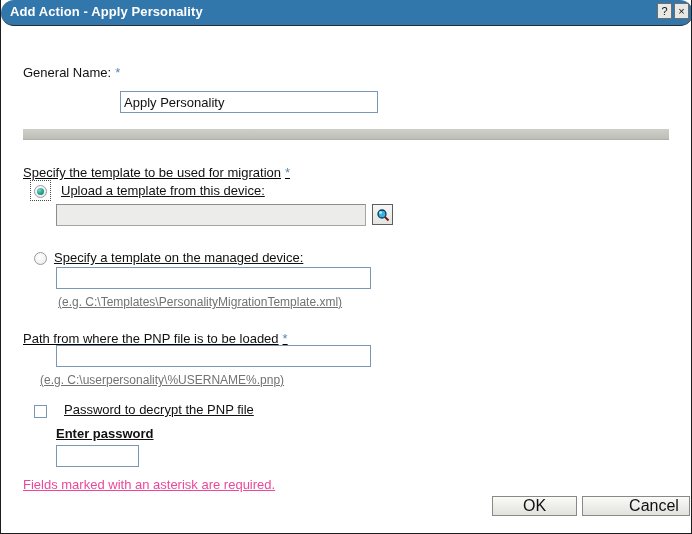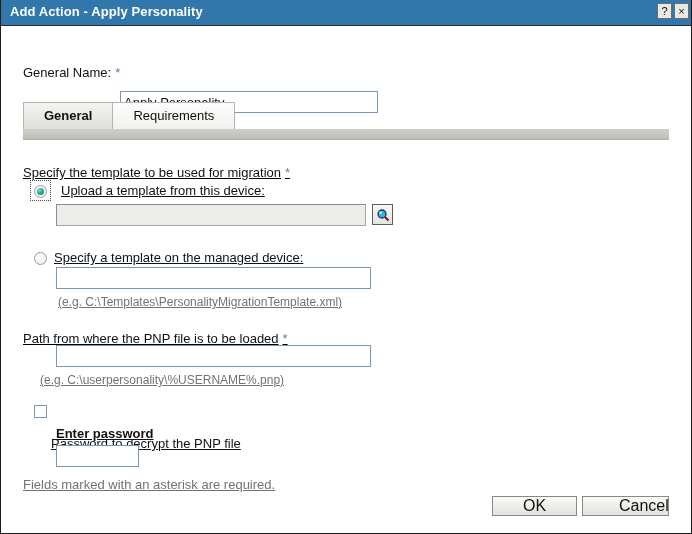--- a/index.html
+++ b/index.html
@@ -23,20 +23,21 @@
   }
   
   .titlebar {
     position: absolute;
     left: 0; top: 0;
     width: 692px;
     height: 26px;
     background: #3277ac;
     border-bottom: 1px solid #2c2c2c;
     box-sizing: border-box;
+    border-radius: 13px;
   }
   .titlebar-text {
     position: absolute;
     left: 9px;
     top: 4px;
     font-size: 13px;
     font-weight: bold;
     color: #ffffff;
     letter-spacing: 0.1px;
     white-space: nowrap;
@@ -215,38 +216,38 @@
     height: 21px;
     border: 1px solid #5d5d5d;
     background: linear-gradient(to bottom, #f6f6f4 0%, #e4e4e0 100%);
     cursor: pointer;
     display: flex;
     align-items: center;
     justify-content: center;
   }
   .note {
     font-size: 13px;
-    color: #737373;
+    color: #ec4899;
     white-space: nowrap;
   }
   
   .btn {
     box-sizing: border-box;
     height: 20px;
     border: 1px solid #8a8a84;
     background: linear-gradient(to bottom, #fbfbfa 0%, #ededea 50%, #e2e2de 100%);
     font-family: "Liberation Sans", sans-serif;
     font-size: 16px;
     color: #111111;
     text-align: center;
     line-height: 18px;
     cursor: pointer;
   }
   #ok-button { position: absolute; left: 491px; top: 496px; width: 85px; }
-  #cancel-button { position: absolute; left: 581px; top: 496px; width: 87px; padding-left: 36px; }
+  #cancel-button { position: absolute; left: 581px; top: 496px; width: 108px; padding-left: 36px; }
 </style>
 </head>
 <body>
 
 <div class="window">
 
   <div class="titlebar">
     <div class="titlebar-text">Add Action - Apply Personality</div>
     <div class="title-btns">
       <div class="title-btn">?</div>
@@ -255,24 +256,20 @@
   </div>
 
   <div class="content">
 
     <div class="row-actionname">
       <span class="label">General Name:</span>
       <span class="req-star">*</span>
     </div>
     <input class="text-input" id="action-name-input" type="text" value="Apply Personality" style="">
 
-    <div class="tabstrip">
-      <div class="tab active">General</div>
-      <div class="tab inactive">Requirements</div>
-    </div>
     <div class="tabbar"></div>
 
     <div class="panel">
 
       <div class="abs" style="left:22px; top:23px;">
         <span class="static-text">Specify the template to be used for migration</span><span class="req-star">*</span>
       </div>
 
       <div class="abs" style="left:33px; top:44px;">
         <span class="radio checked"></span>
@@ -303,21 +300,21 @@
         <span class="static-text">Path from where the PNP file is to be loaded</span><span class="req-star">*</span>
       </div>
 
       <input class="text-input abs" type="text" style="left: 55px; top: 205px; width: 315px; height: 22px;" value="">
 
       <div class="abs hint-text" style="left:39px; top:233px;">(e.g. C:\userpersonality\%USERNAME%.pnp)</div>
 
       <div class="abs" style="left:33px; top:264px;">
         <span class="checkbox"></span>
       </div>
-      <div class="abs static-text" style="left:50px; top:262px;margin-top:34px;">Password to decrypt the PNP file</div>
+      <div class="abs static-text" style="left:63px; top:262px;">Password to decrypt the PNP file</div>
 
       <div class="abs static-text" style="left:55px; top:286px; font-weight:bold;">Enter password</div>
 
       <input class="text-input abs" type="text" style="left: 55px; top: 305px; width: 83px; height: 22px;" value="">
 
       <div class="abs note" style="left:22px; top:337px;">Fields marked with an asterisk are required.</div>
 
     </div>
   </div>
 

